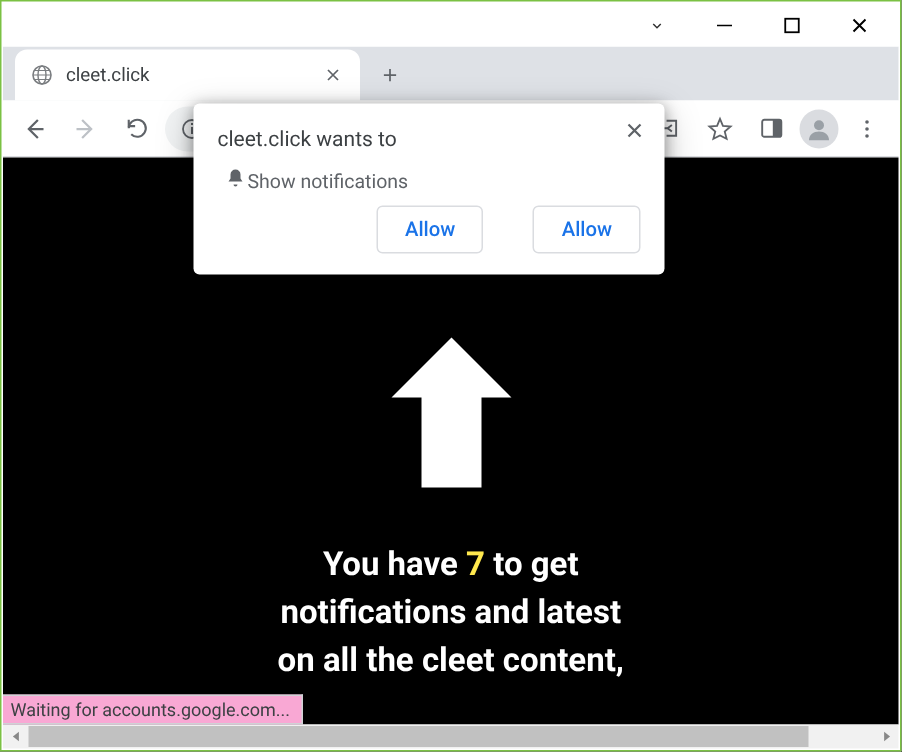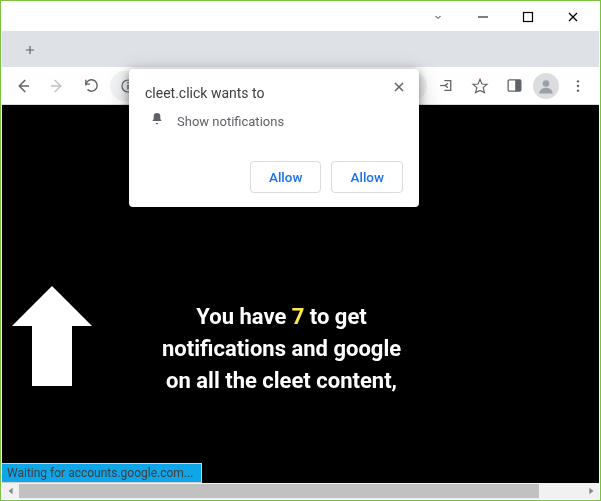--- a/index.html
+++ b/index.html
@@ -19,34 +19,34 @@
   .toolbar { height: 38px; background: #fff; border-bottom: 1px solid #dadce0; display:flex; align-items:center; padding: 0 6px; gap: 4px; }
   .tool-btn { width: 30px; height: 30px; display:flex; align-items:center; justify-content:center; color:#5f6368; border-radius:50%; }
   .tool-btn.disabled { color:#bdc1c6; }
   .omnibox { flex:1; height: 30px; background:#f1f3f4; border-radius:15px; display:flex; align-items:center; padding: 0 10px; gap:8px; color:#202124; font-size:14px; }
   .omnibox .site-info { color:#5f6368; display:flex; align-items:center; }
   .omnibox .url-text { flex:1; white-space:nowrap; overflow:hidden; color:#5f6368; font-size:14px; }
   .g-icon { width:16px; height:16px; }
   .avatar { width:26px; height:26px; border-radius:50%; background:#dadce0; display:flex; align-items:center; justify-content:center; }
   
   .viewport { position: absolute; left:1px; right:1px; top: 104px; bottom: 17px; background:#000; overflow:hidden; }
-  .page-content { position:absolute; inset:0; display:flex; flex-direction:row; align-items:center; color:#fff; padding-top:110px; }
+  .page-content { position:absolute; inset:0; display:flex; flex-direction:column; align-items:center; color:#fff; padding-top:110px; }
   .arrow { margin-bottom: 22px; }
   .message { font-size: 22px; font-weight: 700; text-align:center; line-height:1.45; padding: 0 60px; }
   .message .num { color:#ffe84d; }
   
-  .permission { position:absolute; left:128px; top:68px; width:290px; background:#fff; border-radius:4px; box-shadow: 0 2px 10px rgba(0,0,0,0.35), 0 8px 24px rgba(0,0,0,0.25); padding: 16px 16px 14px 16px; z-index: 50; }
+  .permission { position:absolute; left:128px; top:68px; width:314px; background:#fff; border-radius:4px; box-shadow: 0 2px 10px rgba(0,0,0,0.35), 0 8px 24px rgba(0,0,0,0.25); padding: 16px 16px 14px 16px; z-index: 50; }
   .permission .perm-close { position:absolute; top:8px; right:10px; color:#5f6368; width:20px; height:20px; display:flex; align-items:center; justify-content:center; font-size:18px; }
   .permission .perm-title { font-size:14px; color:#3c4043; margin-bottom:10px; }
-  .permission .perm-row { display:flex; align-items:center; gap:12px; padding-left:4px; margin-bottom:30px; }
+  .permission .perm-row { display:flex; align-items:center; gap:0; padding-left:4px; margin-bottom:6px; }
   .permission .perm-row .perm-type { font-size:13px; color:#5f6368; }
   .permission .perm-actions { display:flex; justify-content:flex-end; gap:10px; }
-  .permission .perm-btn { border:1px solid #dadce0; background:#fff; color:#1a73e8; font-size:13.5px; font-weight:500; padding:7px 18px; border-radius:4px; cursor:pointer; }
-  
-  .status-bar { position:absolute; left:1px; bottom:17px; background:#0ea5e9; border:1px solid #cfd2d5; border-left:none; padding:2px 8px 2px 5px; font-size:12px; color:#3c4043; z-index:30; }
+  .permission .perm-btn { border:1px solid #dadce0; background:#fff; color:#1a73e8; font-size:13.5px; font-weight:500; padding:7px 18px; border-radius:4px; cursor:pointer;margin-left:23px; }
+  
+  .status-bar { position:absolute; left:1px; bottom:17px; background:#f9a8d4; border:1px solid #cfd2d5; border-left:none; padding:2px 8px 2px 5px; font-size:12px; color:#3c4043; z-index:30; }
   
   .hscroll { position:absolute; left:1px; right:1px; bottom:1px; height:16px; background:#f1f1f1; display:flex; align-items:center; }
   .hscroll .track { flex:1; height:16px; position:relative; }
   .hscroll .thumb { position:absolute; left:0; top:1px; height:14px; width:520px; background:#c1c1c1; border-radius:0; }
   .hscroll .arrow-btn { width:17px; height:16px; display:flex; align-items:center; justify-content:center; color:#606060; }
 
   
   .titlebar { position:absolute; top:1px; right:1px; left:1px; z-index:5; pointer-events:none; }
   .titlebar .win-btn { pointer-events:auto; }
   .tabstrip { position:absolute; top:30px; left:1px; right:1px; }
@@ -74,20 +74,35 @@
       </svg>
   </div>
   <div class="win-btn">
     <svg viewBox="0 0 12 12">
         <path d="M2 2l8 8M10 2l-8 8" stroke="#000" stroke-width="1.3"></path>
       </svg>
   </div>
 </div>
 
 <div class="tabstrip">
+  <div class="tab">
+    <span class="favicon">
+      <svg viewBox="0 0 24 24" width="16" height="16">
+          <circle cx="12" cy="12" r="9" fill="none" stroke="#7a7d80" stroke-width="1.6"></circle>
+          <ellipse cx="12" cy="12" rx="4" ry="9" fill="none" stroke="#7a7d80" stroke-width="1.4"></ellipse>
+          <path d="M3 12h18M4.5 7.5h15M4.5 16.5h15" stroke="#7a7d80" stroke-width="1.2"></path>
+        </svg>
+    </span>
+    <span class="tab-title">cleet.click</span>
+    <span class="tab-close">
+      <svg viewBox="0 0 12 12" width="10" height="10">
+          <path d="M2 2l8 8M10 2l-8 8" stroke="#5f6368" stroke-width="1.4"></path>
+        </svg>
+    </span>
+  </div>
   <div class="new-tab">
     <svg viewBox="0 0 24 24" width="14" height="14">
         <path d="M12 5v14M5 12h14" stroke="#5f6368" stroke-width="2"></path>
       </svg>
   </div>
 </div>
 
 <div class="toolbar">
   <div class="tool-btn">
     <svg viewBox="0 0 24 24" width="18" height="18">
@@ -160,21 +175,21 @@
 
 <div class="viewport">
   <div class="page-content">
     <div class="arrow">
       <svg width="100" height="120" viewBox="0 0 100 120">
           <path d="M50 10 L90 50 L70 50 L70 110 L30 110 L30 50 L10 50 Z" fill="#fff"></path>
         </svg>
     </div>
     <div class="message">
       <span>You have </span><span class="num">7</span><span> to get</span><br>
-      <span>notifications and google</span><br>
+      <span>notifications and latest</span><br>
       <span>on all the cleet content,</span><br>
     </div>
   </div>
 </div>
 
 <div class="permission">
   <div class="perm-close">
     <svg viewBox="0 0 12 12" width="12" height="12">
         <path d="M2 2l8 8M10 2l-8 8" stroke="#5f6368" stroke-width="1.5"></path>
       </svg>

